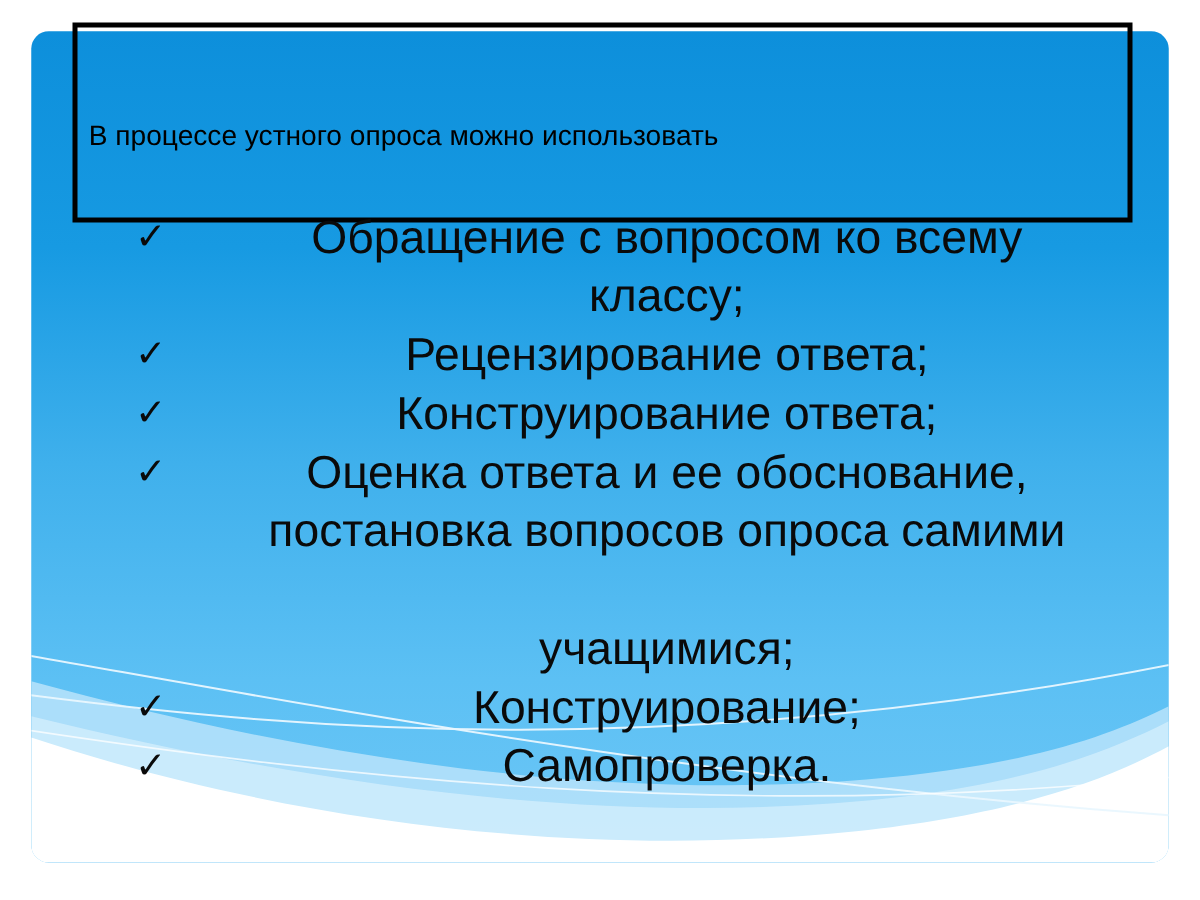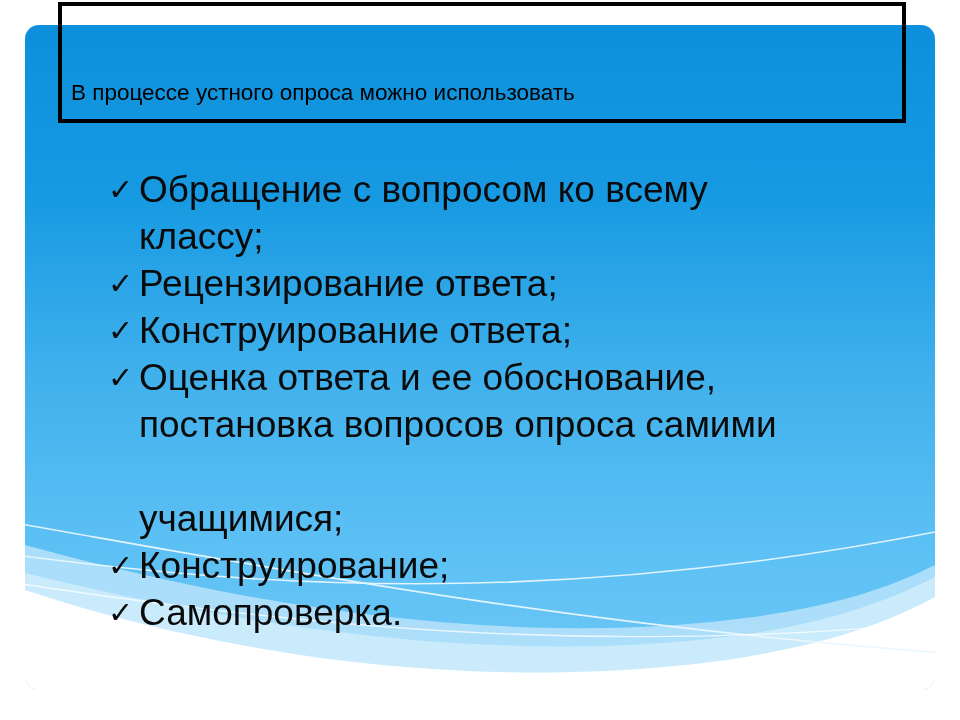--- a/index.html
+++ b/index.html
@@ -43,23 +43,23 @@
     left: 0;
     top: 0;
     width: 910px;
     height: 665px;
   }
 
   
   .title-box {
     position: absolute;
     left: 58px;
-    top: 2px;
+    top: 18px;
     width: 848px;
-    height: 121px;
+    height: 160px;
     border: 4px solid #000000;
     box-sizing: border-box;
     background: transparent;
   }
   .title-text {
     position: absolute;
     left: 9px;
     top: 7px;
     width: 836px;
     color: #000000;
@@ -89,20 +89,21 @@
     flex: 0 0 auto;
     width: 31px;
     font-size: 30px;
     line-height: 47px;
     color: #0a0a0a;
     text-align: left;
   }
   .bullet-text {
     flex: 1 1 auto;
     white-space: pre-line;
+    text-align: center;
   }
 </style>
 </head>
 <body>
 
 <div id="slide">
 
   <div class="bg-panel">
     <svg class="bg-waves" viewBox="0 0 910 665" preserveAspectRatio="none">
 

